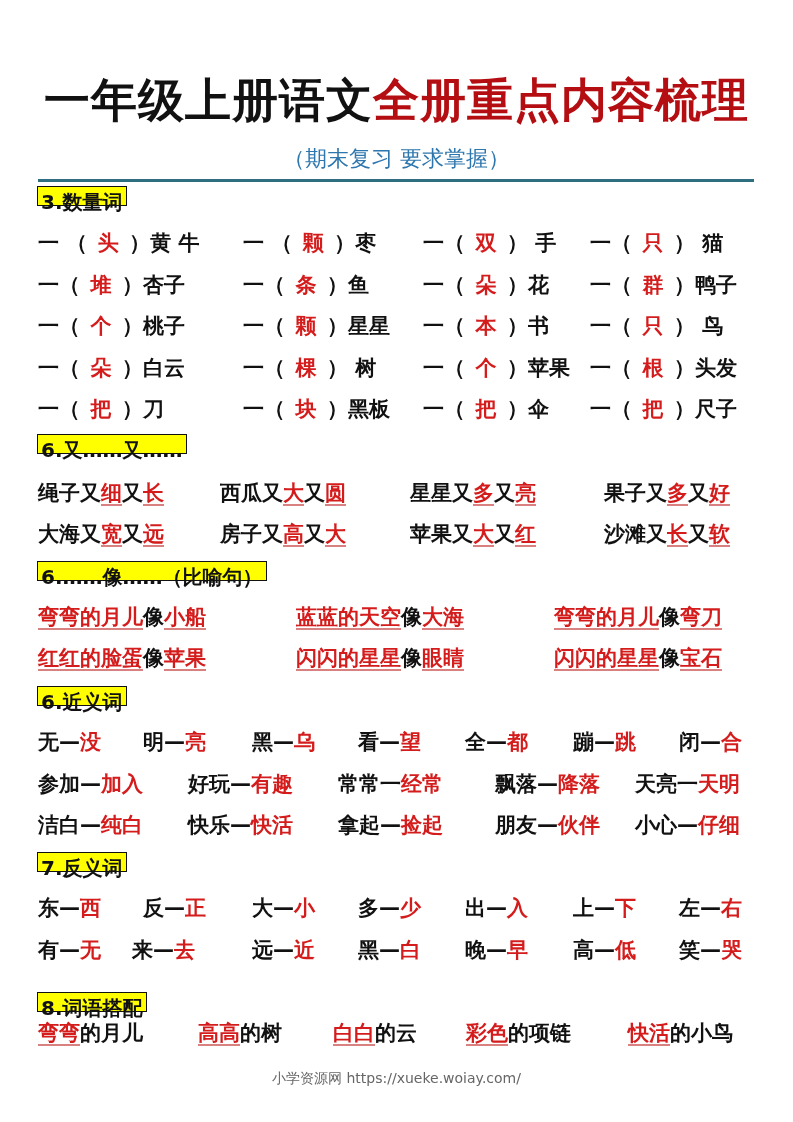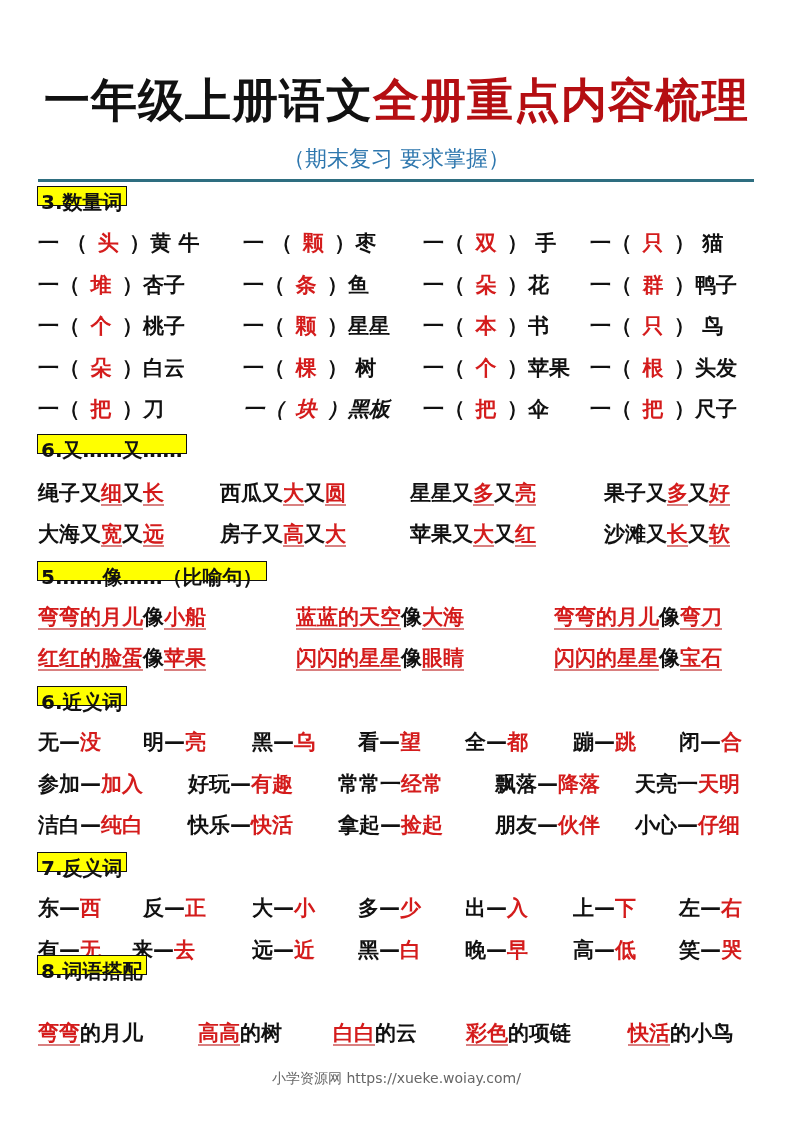--- a/index.html
+++ b/index.html
@@ -55,21 +55,21 @@
       <div class="cell" style="left: 552px;"><span>一（</span><span class="r"> 只 </span><span>） 鸟</span></div>
     </div>
     <div class="row" style="top: 347.5px;">
       <div class="cell" style="left: 0px;"><span>一（</span><span class="r"> 朵 </span><span>）白云</span></div>
       <div class="cell" style="left: 205px;"><span>一（</span><span class="r"> 棵 </span><span>） 树</span></div>
       <div class="cell" style="left: 385px;"><span>一（</span><span class="r"> 个 </span><span>）苹果</span></div>
       <div class="cell" style="left: 552px;"><span>一（</span><span class="r"> 根 </span><span>）头发</span></div>
     </div>
     <div class="row" style="top: 389px;">
       <div class="cell" style="left: 0px;"><span>一（</span><span class="r"> 把 </span><span>）刀</span></div>
-      <div class="cell" style="left: 205px; font-style: italic;"><span>一（</span><span class="r"> 块 </span><span>）黑板</span></div>
+      <div class="cell" style="left: 205px;"><span>一（</span><span class="r"> 块 </span><span>）黑板</span></div>
       <div class="cell" style="left: 385px;"><span>一（</span><span class="r"> 把 </span><span>）伞</span></div>
       <div class="cell" style="left: 552px;"><span>一（</span><span class="r"> 把 </span><span>）尺子</span></div>
     </div>
   </div>
 
 <div class="section-label" style="top:434px;">6.又……又……</div>
 <div id="yy">
     <div class="row" style="top: 473px;">
       <div class="cell" style="left: 0px;"><span>绳子又</span><span class="r u">细</span><span>又</span><span class="r u">长</span></div>
       <div class="cell" style="left: 182px;"><span>西瓜又</span><span class="r u">大</span><span>又</span><span class="r u">圆</span></div>
@@ -77,21 +77,21 @@
       <div class="cell" style="left: 566px;"><span>果子又</span><span class="r u">多</span><span>又</span><span class="r u">好</span></div>
     </div>
     <div class="row" style="top: 514px;">
       <div class="cell" style="left: 0px;"><span>大海又</span><span class="r u">宽</span><span>又</span><span class="r u">远</span></div>
       <div class="cell" style="left: 182px;"><span>房子又</span><span class="r u">高</span><span>又</span><span class="r u">大</span></div>
       <div class="cell" style="left: 372px;"><span>苹果又</span><span class="r u">大</span><span>又</span><span class="r u">红</span></div>
       <div class="cell" style="left: 566px;"><span>沙滩又</span><span class="r u">长</span><span>又</span><span class="r u">软</span></div>
     </div>
   </div>
 
-<div class="section-label" style="top:561px;">5.……像……（比喻句）</div>
+<div class="section-label" style="top:561px;">6.……像……（比喻句）</div>
 <div id="sm">
     <div class="row" style="top: 597px;">
       <div class="cell" style="left: 0px;"><span class="r u">弯弯的月儿</span><span>像</span><span class="r u">小船</span></div>
       <div class="cell" style="left: 258px; text-align: center;"><span class="r u">蓝蓝的天空</span><span>像</span><span class="r u">大海</span></div>
       <div class="cell" style="left: 516px;"><span class="r u">弯弯的月儿</span><span>像</span><span class="r u">弯刀</span></div>
     </div>
     <div class="row" style="top: 638px;">
       <div class="cell" style="left: 0px;"><span class="r u">红红的脸蛋</span><span>像</span><span class="r u">苹果</span></div>
       <div class="cell" style="left: 258px;"><span class="r u">闪闪的星星</span><span>像</span><span class="r u">眼睛</span></div>
       <div class="cell" style="left: 516px;"><span class="r u">闪闪的星星</span><span>像</span><span class="r u">宝石</span></div>
@@ -140,21 +140,21 @@
       <div class="cell" style="left: 0px;"><span>有—</span><span class="r">无</span></div>
       <div class="cell" style="left: 94px; text-align: right;"><span>来—</span><span class="r">去</span></div>
       <div class="cell" style="left: 214px;"><span>远—</span><span class="r">近</span></div>
       <div class="cell" style="left: 320px;"><span>黑—</span><span class="r">白</span></div>
       <div class="cell" style="left: 427px;"><span>晚—</span><span class="r">早</span></div>
       <div class="cell" style="left: 535px;"><span>高—</span><span class="r">低</span></div>
       <div class="cell" style="left: 641px;"><span>笑—</span><span class="r">哭</span></div>
     </div>
   </div>
 
-<div class="section-label" style="top:955px;">8.词语搭配</div>
+<div class="section-label" style="top:992px;">8.词语搭配</div>
 <div id="col">
     <div class="row" style="top: 1013px;">
       <div class="cell" style="left: 0px;"><span class="r u">弯弯</span><span>的月儿</span></div>
       <div class="cell" style="left: 160px;"><span class="r u">高高</span><span>的树</span></div>
       <div class="cell" style="left: 295px;"><span class="r u">白白</span><span>的云</span></div>
       <div class="cell" style="left: 428px;"><span class="r u">彩色</span><span>的项链</span></div>
       <div class="cell" style="left: 590px;"><span class="r u">快活</span><span>的小鸟</span></div>
     </div>
   </div>
 

